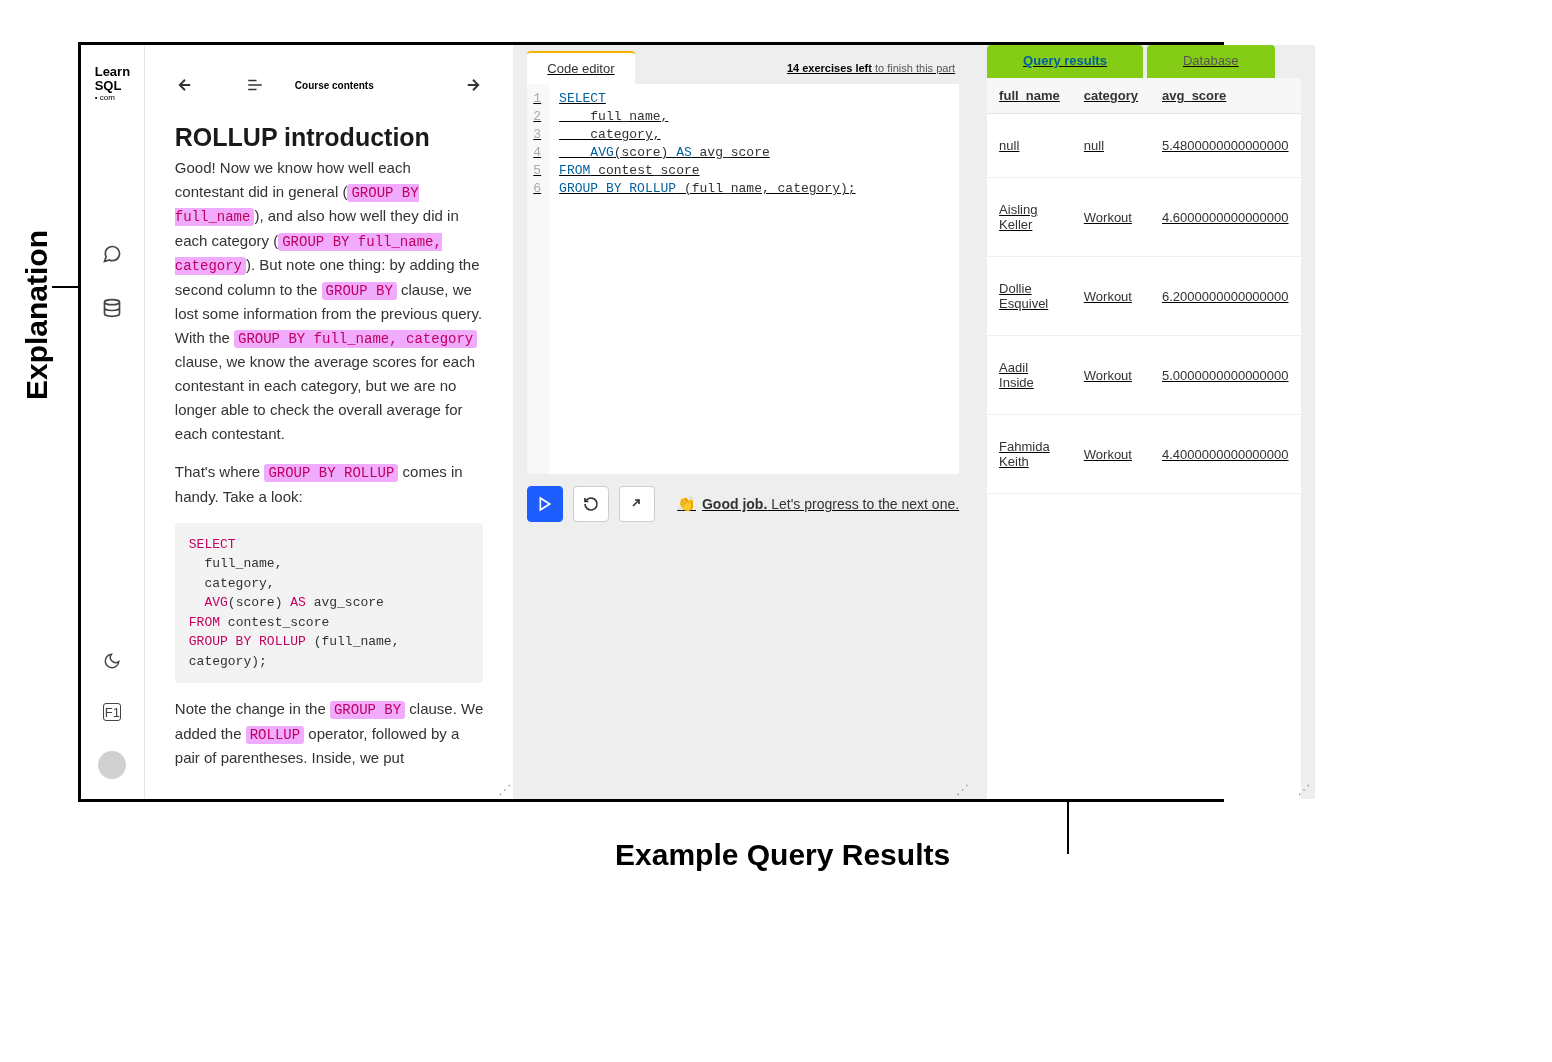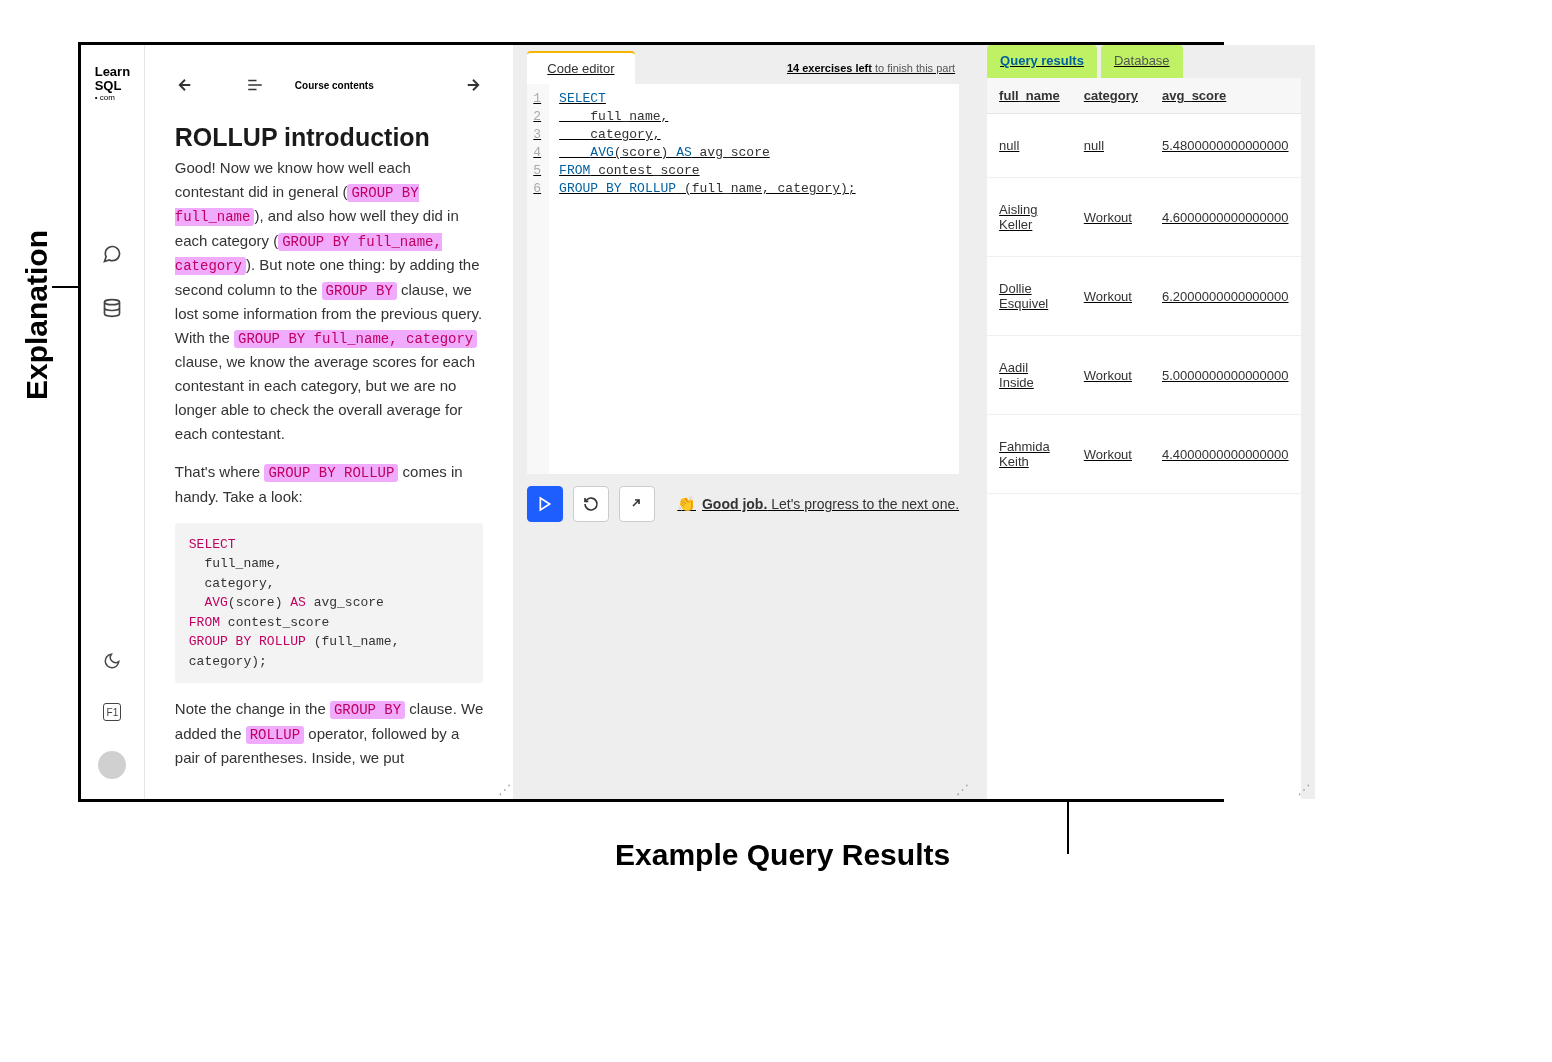--- a/index.html
+++ b/index.html
@@ -47,21 +47,21 @@
 .code-area .fn { color: #0060a0; }
 
 .controls { display: flex; align-items: center; gap: 10px; padding: 12px 14px; }
 .btn { width: 36px; height: 36px; border: 1px solid #ccc; border-radius: 4px; display: flex; align-items: center; justify-content: center; background: #fff; cursor: pointer; }
 .btn.primary { background: #1e5eff; border-color: #1e5eff; color: #fff; }
 .status-msg { font-size: 14px; color: #333; margin-left: 12px; display: flex; align-items: center; gap: 6px; }
 .status-msg .emoji { font-size: 15px; }
 
 .results-wrap { flex: 1; background: #eee; display: flex; flex-direction: column; position: relative; }
 .results-tabs { display: flex; padding: 0 14px; gap: 4px; }
-.rtab { background: #bef264; padding: 8px 13px; font-size: 13px; border-top-left-radius: 4px; border-top-right-radius: 4px; cursor: pointer; color: #555; }
+.rtab { background: #84cc16; padding: 8px 36px; font-size: 13px; border-top-left-radius: 4px; border-top-right-radius: 4px; cursor: pointer; color: #555; }
 .rtab.active { color: #0060a0; font-weight: 600; border-bottom: 2px solid transparent; }
 .results-table { background: #fff; margin: 0 14px 0 14px; flex: 1; overflow: auto; font-size: 13px; }
 table { width: 100%; border-collapse: collapse; }
 th { text-align: left; padding: 10px 12px; background: #f7f7f7; font-weight: 600; color: #333; border-bottom: 1px solid #e5e5e5; }
 td { padding: 24px 12px; border-bottom: 1px solid #f0f0f0; color: #333; }
 .results-resize { position: absolute; right: 4px; bottom: 2px; font-size: 13px; color: #999; cursor: nwse-resize; }
 </style>
 </head>
 <body>
 
@@ -93,21 +93,21 @@
           <path d="M21 12c0 1.66-4 3-9 3s-9-1.34-9-3"></path>
           <path d="M3 5v14c0 1.66 4 3 9 3s9-1.34 9-3V5"></path>
         </svg>
     </div>
     <div class="side-spacer"></div>
     <div class="side-icon">
       <svg width="18" height="18" viewBox="0 0 24 24" fill="none" stroke="currentColor" stroke-width="2">
           <path d="M21 12.79A9 9 0 1 1 11.21 3 7 7 0 0 0 21 12.79z"></path>
         </svg>
     </div>
-    <div class="side-icon" style="border:1.5px solid #444; border-radius:3px; width:18px; height:18px; font-size:10px;">F1</div>
+    <div class="side-icon" style="border:1.5px solid #444; border-radius:3px; width:18px; height:18px; font-size:13px;">F1</div>
     <div class="avatar"></div>
   </div>
 
   <div class="explain-panel">
     <div class="explain-header">
       <div class="hdr-icon">
         <svg width="18" height="18" viewBox="0 0 24 24" fill="none" stroke="currentColor" stroke-width="2.5">
             <path d="M19 12H5M12 19l-7-7 7-7"></path>
           </svg>
       </div>

